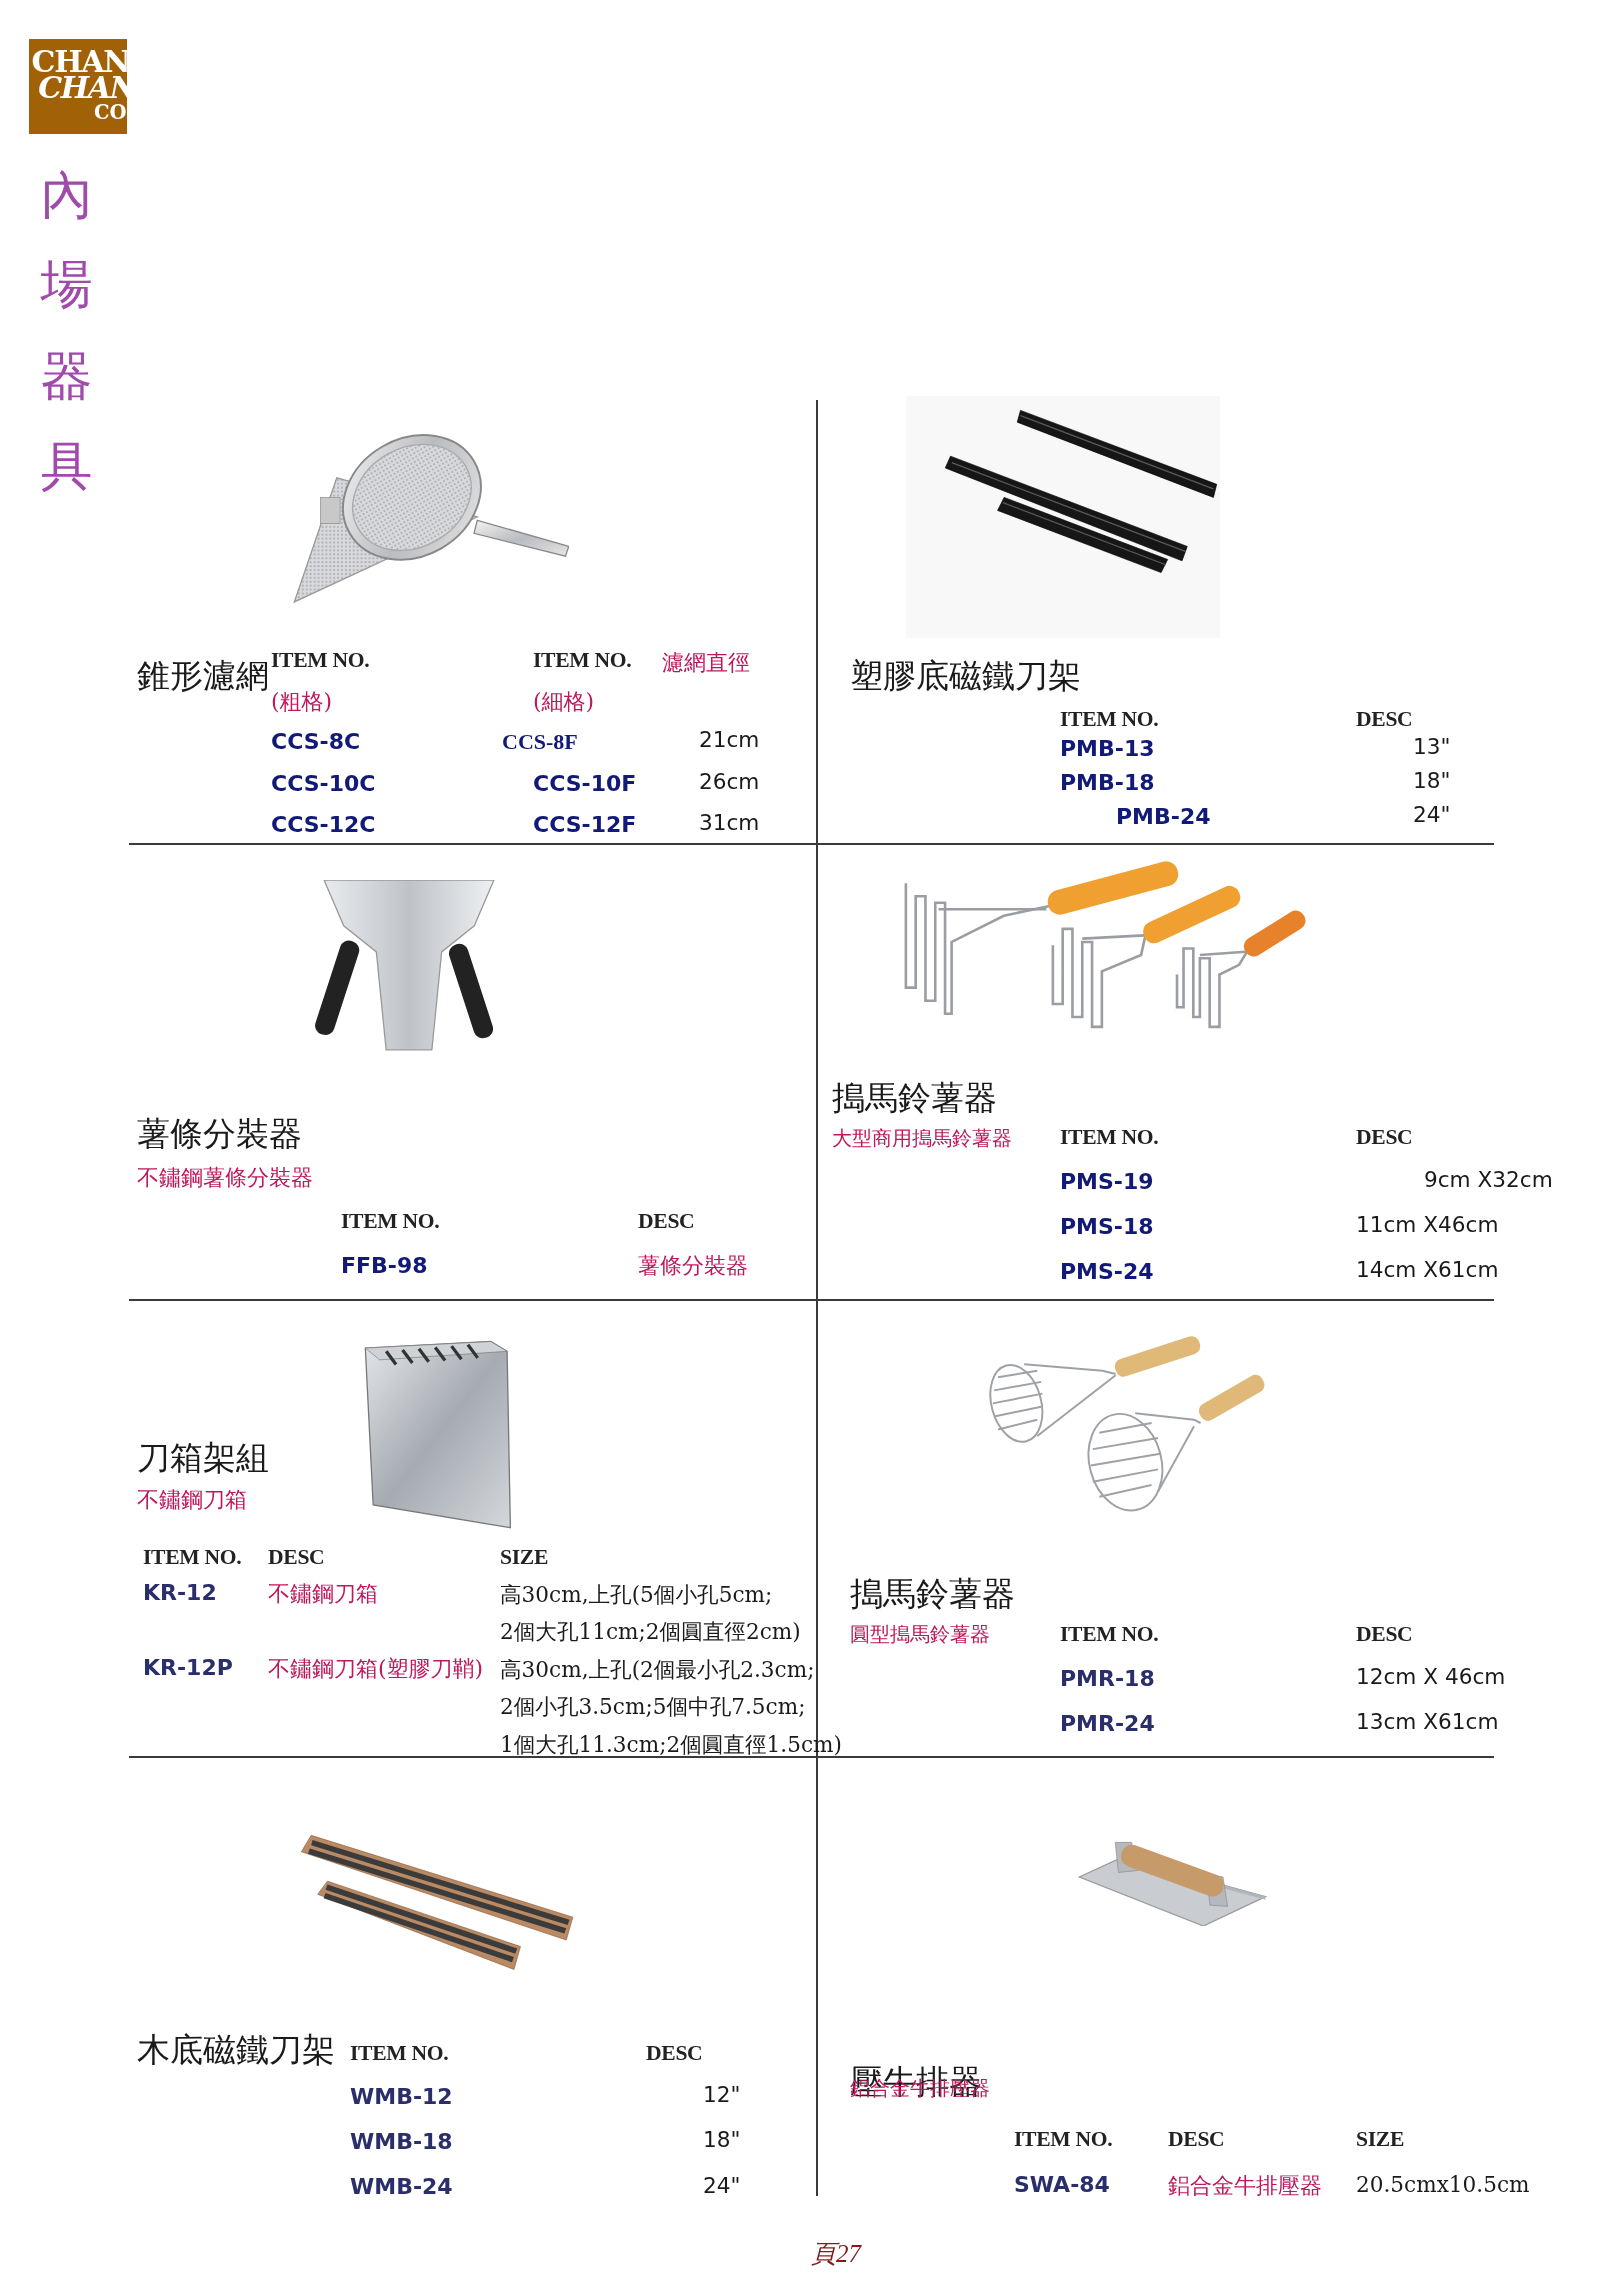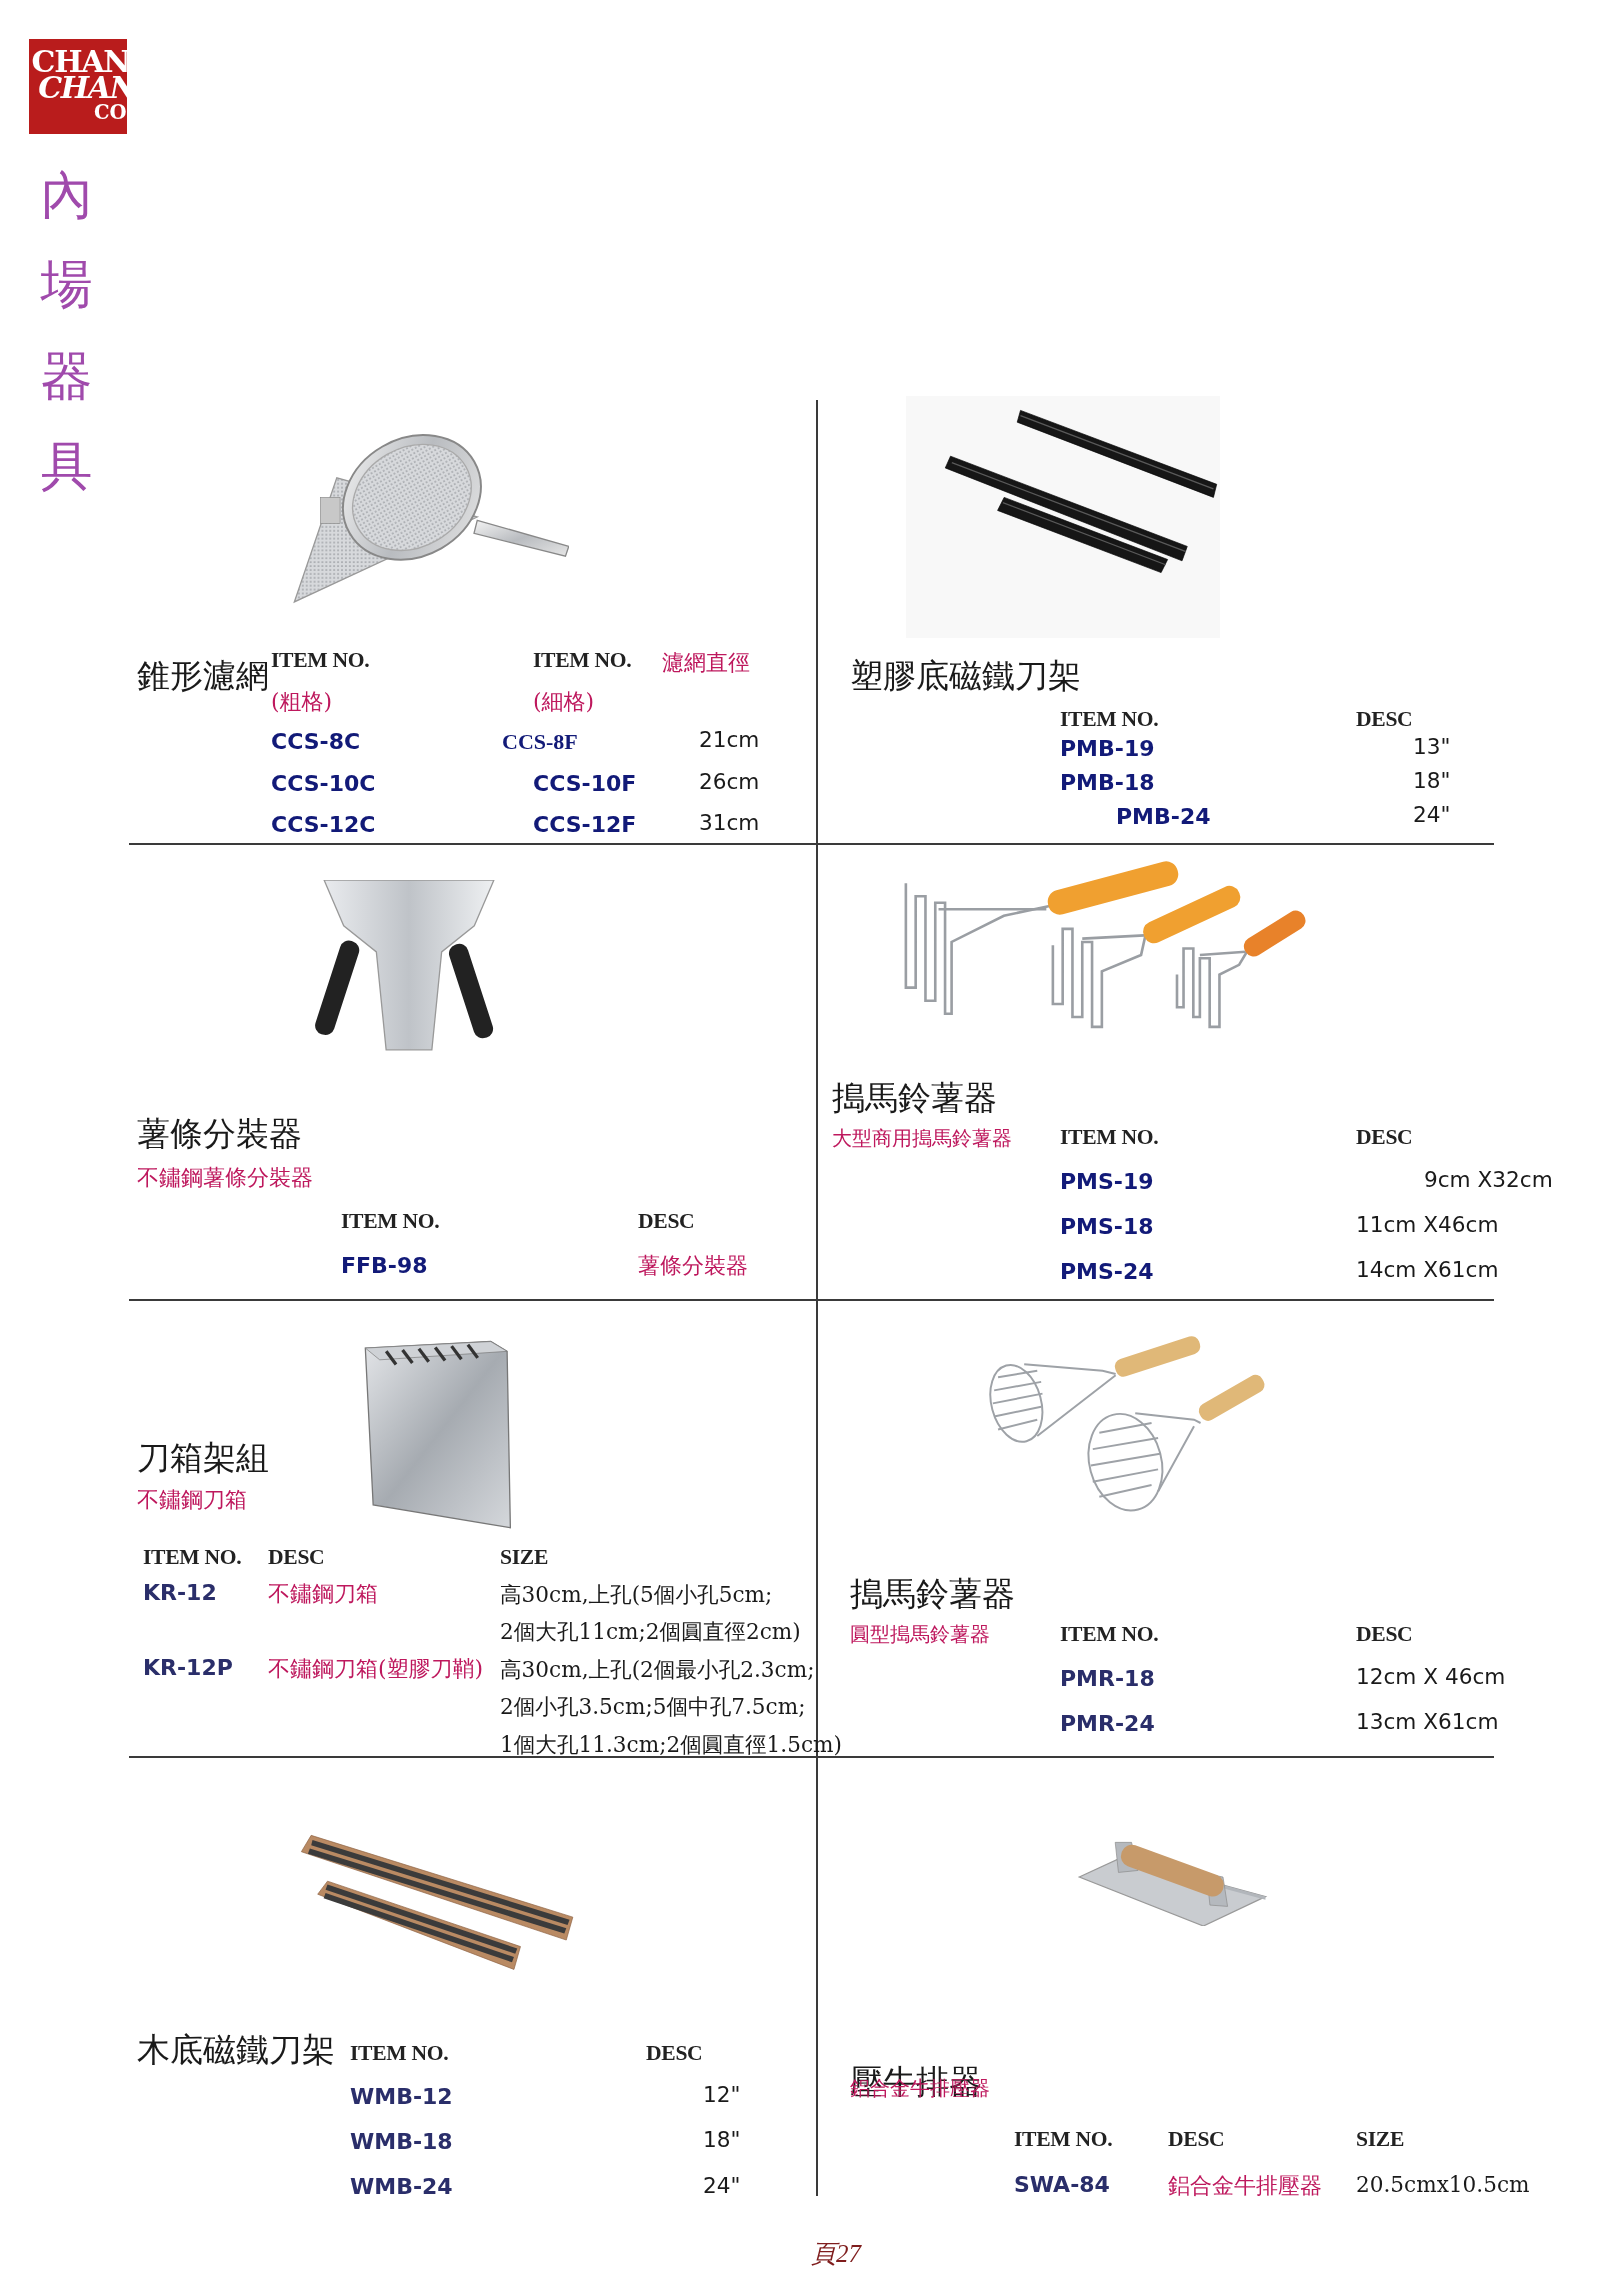--- a/index.html
+++ b/index.html
@@ -1,19 +1,19 @@
 <!DOCTYPE html>
 <html style="font-size:10.5px"><head>
 <meta charset="utf-8">
 <style>
   html,body{margin:0;padding:0;background:#ffffff;}
   body{width:1622px;height:2295px;position:relative;overflow:hidden;
        font-family:"Liberation Serif","DejaVu Serif",serif;color:#1a1a1a;}
   .abs{position:absolute;}
-  .logo{left:29px;top:39px;width:98px;height:95px;background:#b91c1c;color:#fff;
+  .logo{left:29px;top:39px;width:98px;height:95px;background:#a16207;color:#fff;
         font-family:"DejaVu Serif","Liberation Serif",serif;font-weight:bold;overflow:hidden;}
   .logo .l1{position:absolute;left:2.6px;top:7.9px;font-size:30px;letter-spacing:-1.3px;line-height:30px;}
   .logo .l2{position:absolute;left:9.2px;top:34px;font-size:30px;letter-spacing:-1.3px;line-height:30px;font-style:italic;}
   .logo .l3{position:absolute;left:65px;top:64px;font-size:19.6px;line-height:19.6px;}
   .vtitle{left:37px;font-size:52px;color:#a04aac;font-family:"DejaVu Sans","Liberation Sans",sans-serif;
           line-height:52px;width:59px;text-align:center;}
   .vline{left:816px;top:400px;width:2px;height:1796px;background:#3a3a3a;}
   .hline{left:129px;width:1365px;height:2px;background:#3a3a3a;}
   .title{font-size:33px;font-family:"DejaVu Serif","Liberation Serif",serif;color:#1a1a1a;white-space:nowrap;}
   .sub{font-size:22px;font-family:"DejaVu Serif","Liberation Serif",serif;color:#be185d;white-space:nowrap;}
@@ -87,21 +87,21 @@
   </g>
   <g stroke="#5a5a5a" stroke-width="2">
     <line x1="175" y1="30" x2="470" y2="142"></line>
     <line x1="70" y1="102" x2="428" y2="238"></line>
     <line x1="148" y1="163" x2="397" y2="258"></line>
   </g>
 </svg>
 <div class="abs title" style="left:850px;top:654px;">塑膠底磁鐵刀架</div>
 <div class="abs hdr" style="left:1060px;top:707px;">ITEM NO.</div>
 <div class="abs hdr" style="left:1356px;top:707px;">DESC</div>
-<div class="abs code" style="left:1060px;top:736px;">PMB-19</div>
+<div class="abs code" style="left:1060px;top:736px;">PMB-13</div>
 <div class="abs val" style="left:1413px;top:734px;">13"</div>
 <div class="abs code" style="left:1060px;top:770px;">PMB-18</div>
 <div class="abs val" style="left:1413px;top:768px;">18"</div>
 <div class="abs code" style="left:1080px;top:804px;margin-left:36px;">PMB-24</div>
 <div class="abs val" style="left:1413px;top:802px;">24"</div>
 
 <svg class="img" style="left:298px;top:880px;" width="222" height="183" viewBox="0 0 340 280">
   <defs>
     <linearGradient id="scoop" x1="0" y1="0" x2="1" y2="0">
       <stop offset="0" stop-color="#e9ebee"></stop>

